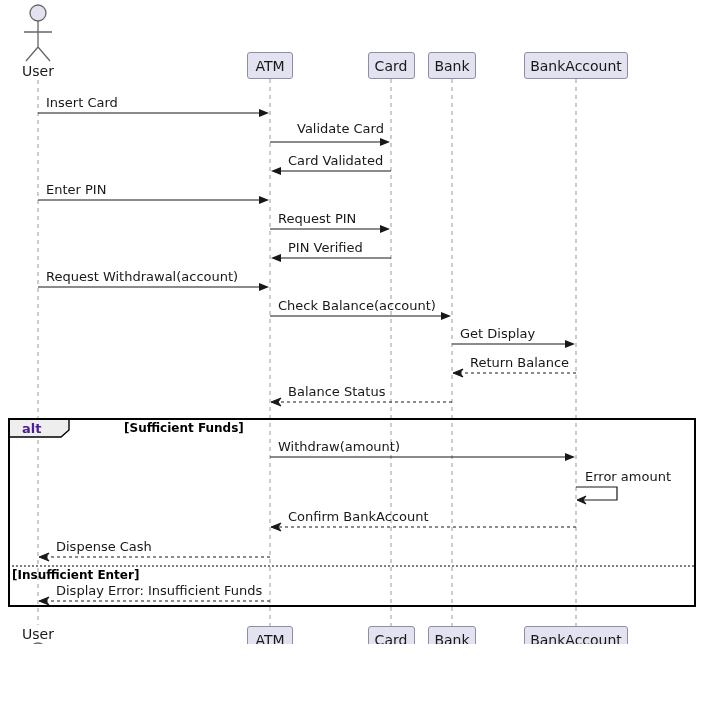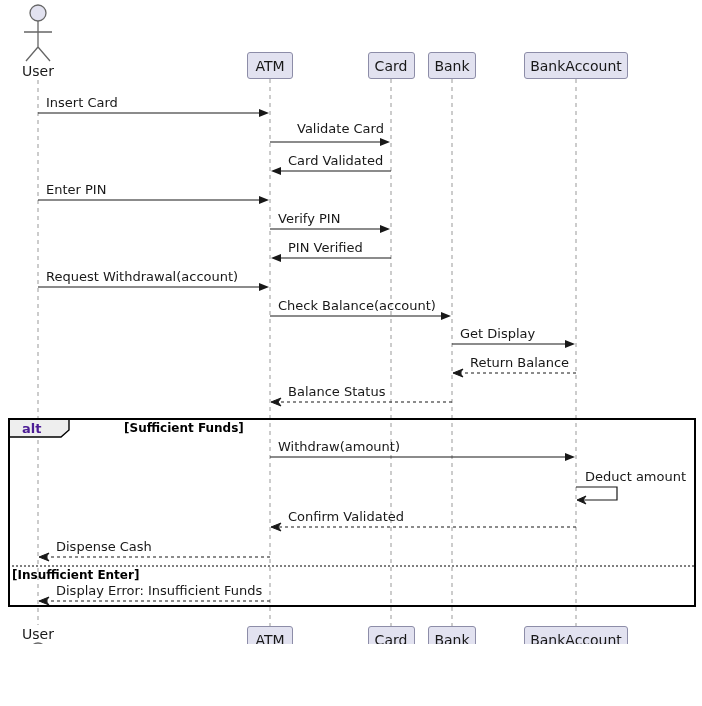--- a/index.html
+++ b/index.html
@@ -76,26 +76,26 @@
       <div class="pbox" style="left:524px;top:52px;width:104px;height:27px;">BankAccount</div>
       <div class="pbox" style="left:524px;top:626px;width:104px;height:27px;">BankAccount</div>
       <div class="frame" style="left:8px;top:418px;width:688px;height:189px;"></div>
       <div class="frame-op" style="left:22px;top:422px;">alt</div>
       <div class="guard" style="left:88px;top:422px;margin-left:36px;">[Sufficient Funds]</div>
       <div class="guard" style="left:12px;top:569px;">[Insufficient Enter]</div>
       <div class="msg-label" style="left:46px;top:96px;">Insert Card</div>
       <div class="msg-label" style="left:278px;top:122px;margin-left:19px;">Validate Card</div>
       <div class="msg-label" style="left:288px;top:154px;">Card Validated</div>
       <div class="msg-label" style="left:46px;top:183px;">Enter PIN</div>
-      <div class="msg-label" style="left:278px;top:212px;">Verify PIN</div>
+      <div class="msg-label" style="left:278px;top:212px;">Request PIN</div>
       <div class="msg-label" style="left:288px;top:241px;">PIN Verified</div>
       <div class="msg-label" style="left:46px;top:270px;">Request Withdrawal(account)</div>
       <div class="msg-label" style="left:278px;top:299px;">Check Balance(account)</div>
       <div class="msg-label" style="left:460px;top:327px;">Get Display</div>
       <div class="msg-label" style="left:470px;top:356px;">Return Balance</div>
       <div class="msg-label" style="left:288px;top:385px;">Balance Status</div>
       <div class="msg-label" style="left:278px;top:440px;">Withdraw(amount)</div>
-      <div class="msg-label" style="left:585px;top:470px;">Deduct amount</div>
-      <div class="msg-label" style="left:288px;top:510px;">Confirm Validated</div>
+      <div class="msg-label" style="left:585px;top:470px;">Error amount</div>
+      <div class="msg-label" style="left:288px;top:510px;">Confirm BankAccount</div>
       <div class="msg-label" style="left:56px;top:540px;">Dispense Cash</div>
       <div class="msg-label" style="left:56px;top:584px;">Display Error: Insufficient Funds</div>
     </div>
 </div>
 
 </body></html>

